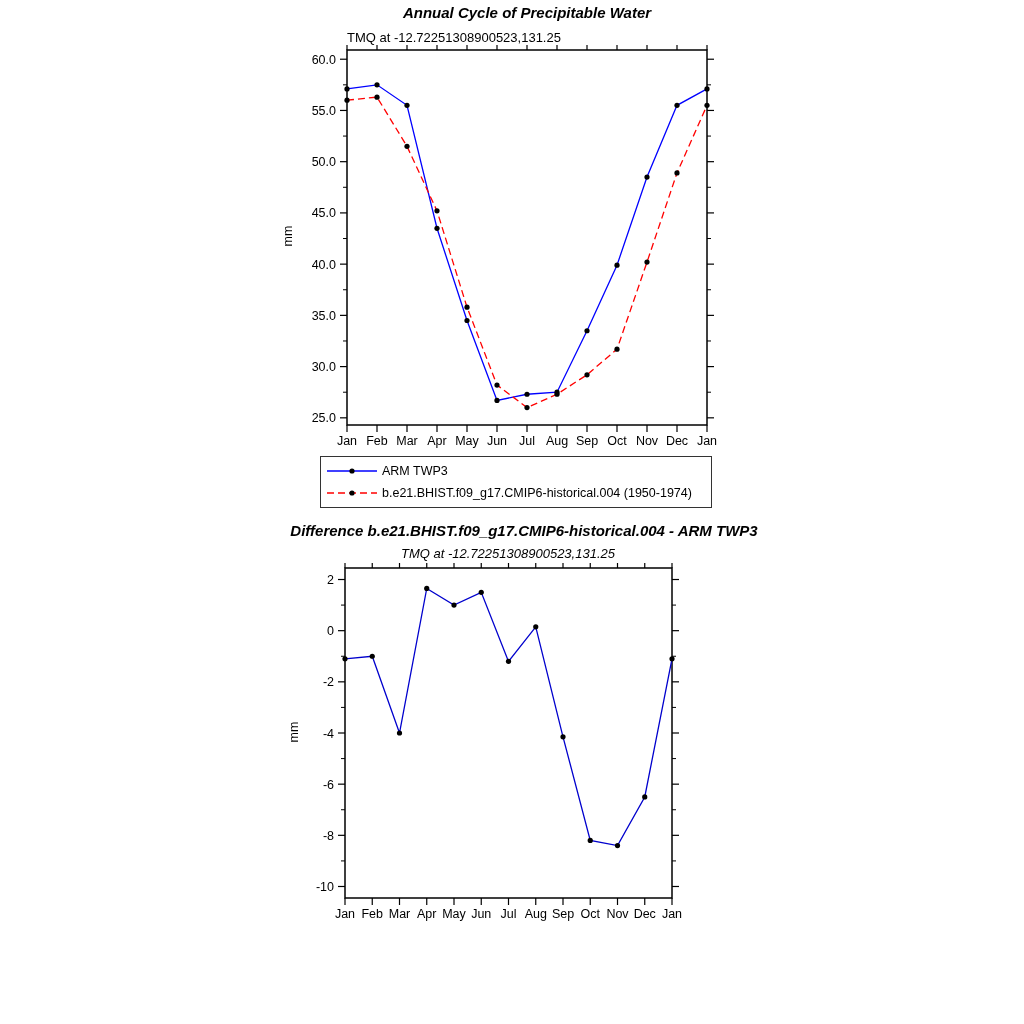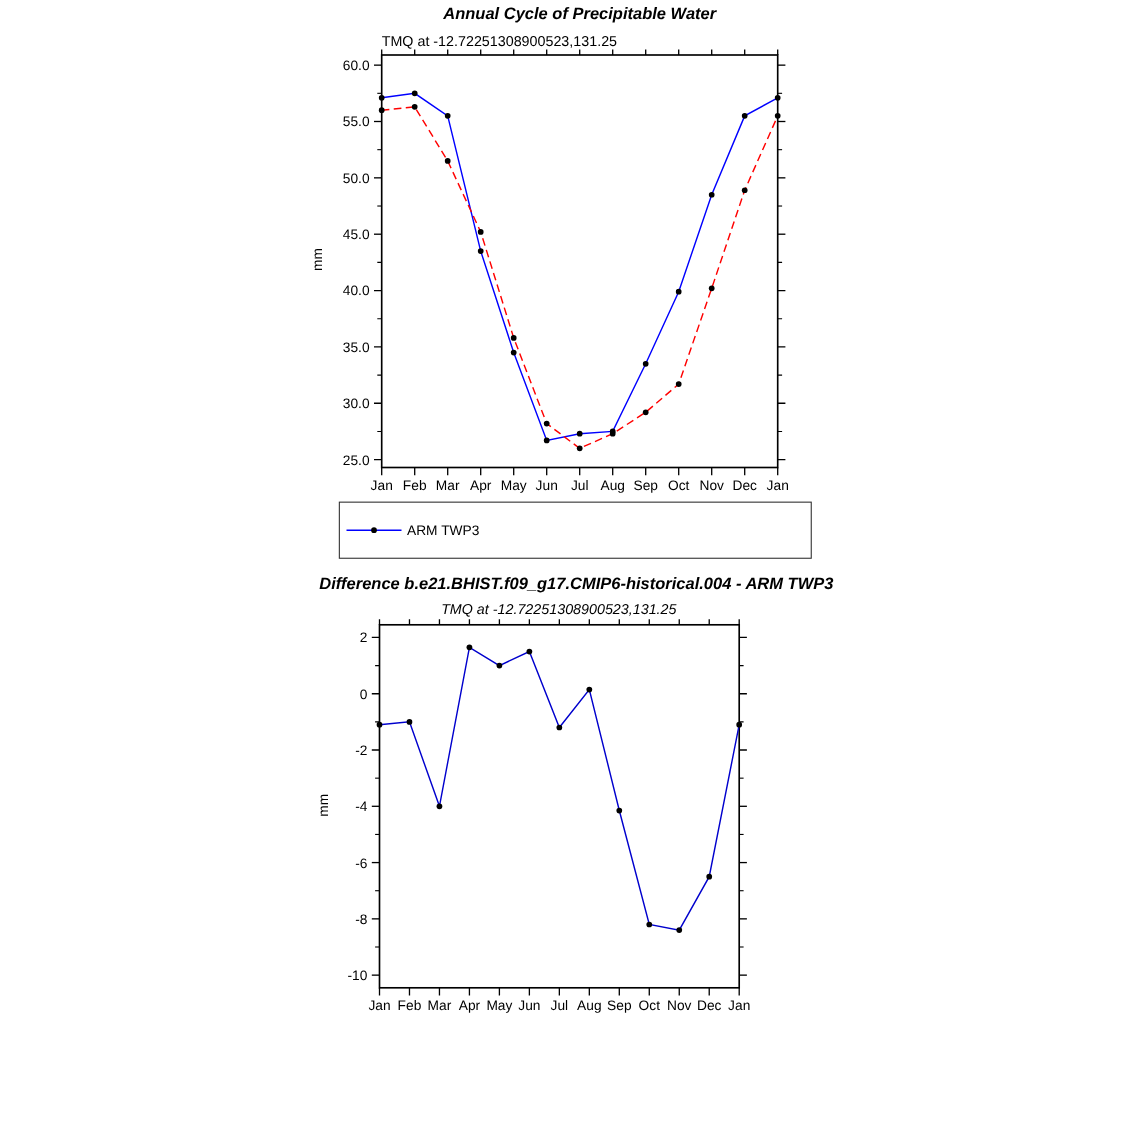--- a/index.html
+++ b/index.html
@@ -136,27 +136,34 @@
         <circle cx="527" cy="407.58196721311475" r="2.6" fill="#000000"></circle>
         <circle cx="557" cy="394.2622950819672" r="2.6" fill="#000000"></circle>
         <circle cx="587" cy="374.79508196721315" r="2.6" fill="#000000"></circle>
         <circle cx="617" cy="349.1803278688525" r="2.6" fill="#000000"></circle>
         <circle cx="647" cy="262.0901639344262" r="2.6" fill="#000000"></circle>
         <circle cx="677" cy="172.9508196721311" r="2.6" fill="#000000"></circle>
         <circle cx="707" cy="105.327868852459" r="2.6" fill="#000000"></circle>
       </g>
     </svg>
 
-  <div class="abs legend-box" style="left:308px; top:456px; width:430px; height:52px;">
+  <div class="abs legend-box" style="left:320px; top:456px; width:392px; height:52px;">
     <div class="legend-row">
       <svg width="52" height="10">
         <line x1="1" y1="5" x2="51" y2="5" stroke-width="1.3" stroke="#0000ff"></line>
         <circle cx="26" cy="5" r="2.6" fill="#000000"></circle>
       </svg>
       <span class="legend-label">ARM TWP3</span>
+    </div>
+    <div class="legend-row">
+      <svg width="52" height="10">
+        <line x1="1" y1="5" x2="51" y2="5" stroke-width="1.3" stroke-dasharray="7 4" stroke="#ff0000"></line>
+        <circle cx="26" cy="5" r="2.6" fill="#000000"></circle>
+      </svg>
+      <span class="legend-label">b.e21.BHIST.f09_g17.CMIP6-historical.004 (1950-1974)</span>
     </div>
   </div>
 
   <div class="abs chart-title centered" style="left:524px; top:522px;">Difference b.e21.BHIST.f09_g17.CMIP6-historical.004 - ARM TWP3</div>
 
   <div class="abs chart-subtitle centered" style="left:508px; top:546px;">TMQ at -12.72251308900523,131.25</div>
 
   <div class="abs ylab" style="left:284px; top:725px;">mm</div>
 
   <svg id="chart2" class="abs" style="left:0; top:560px;" width="1024" height="380">

